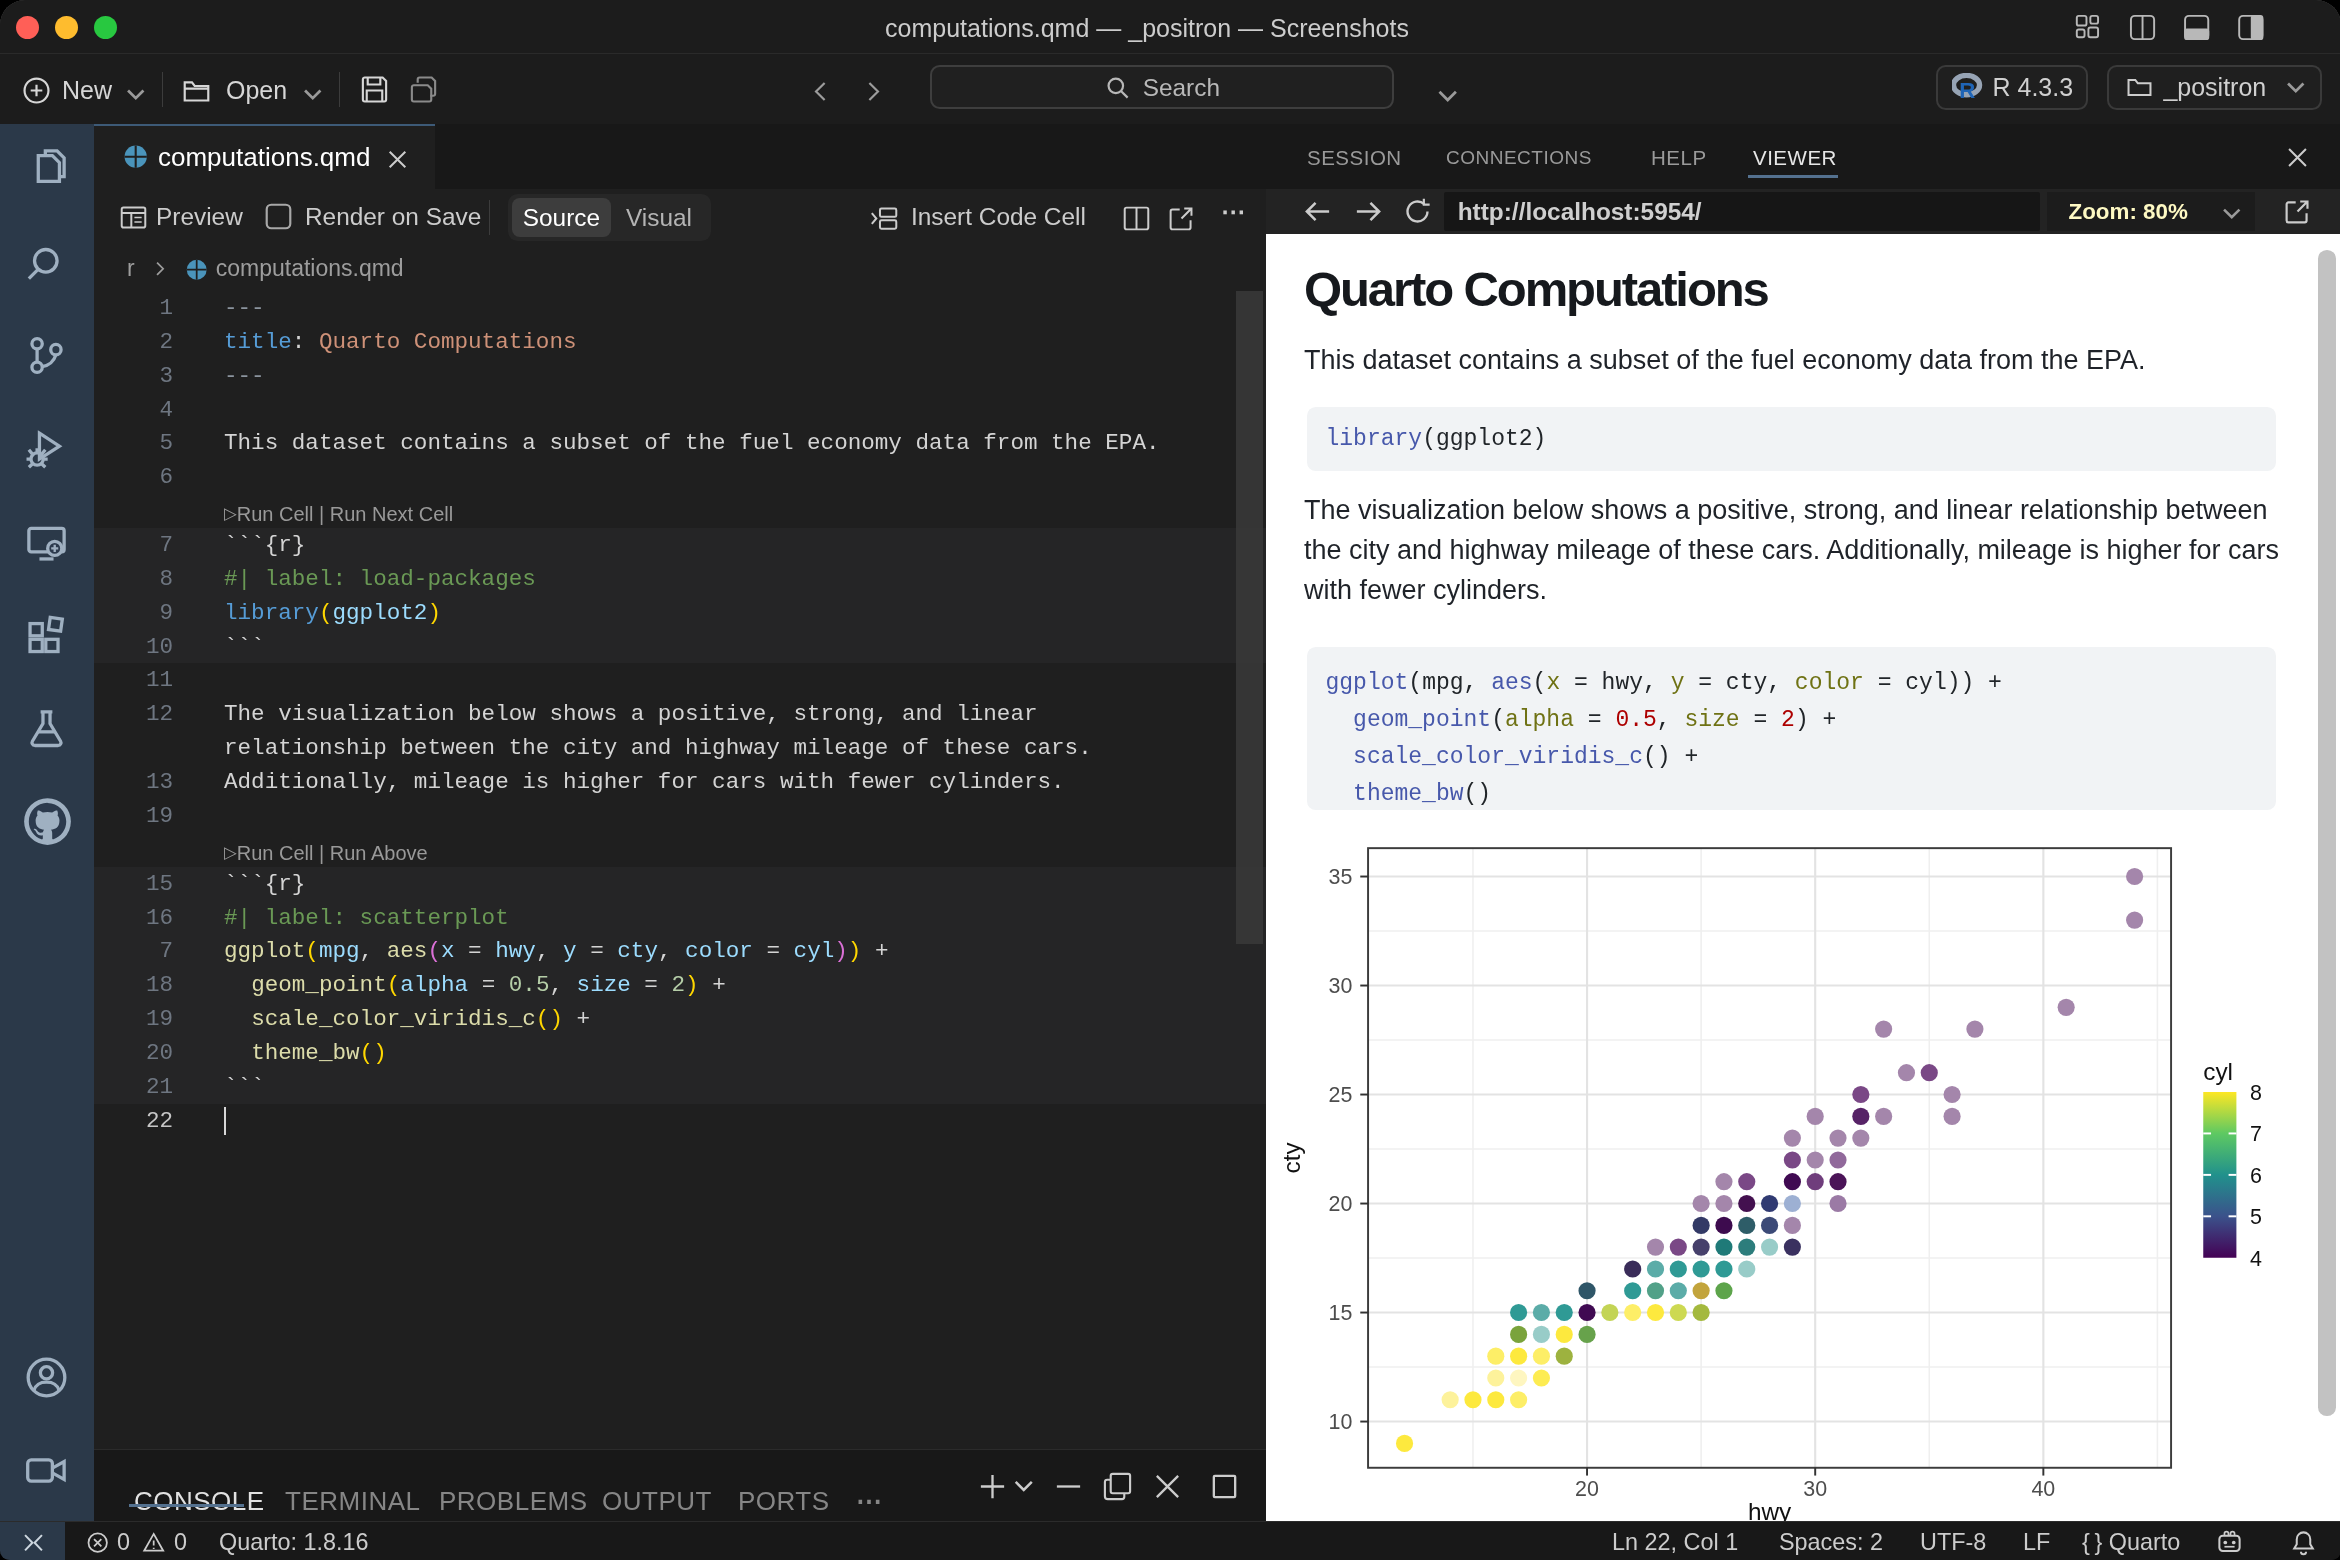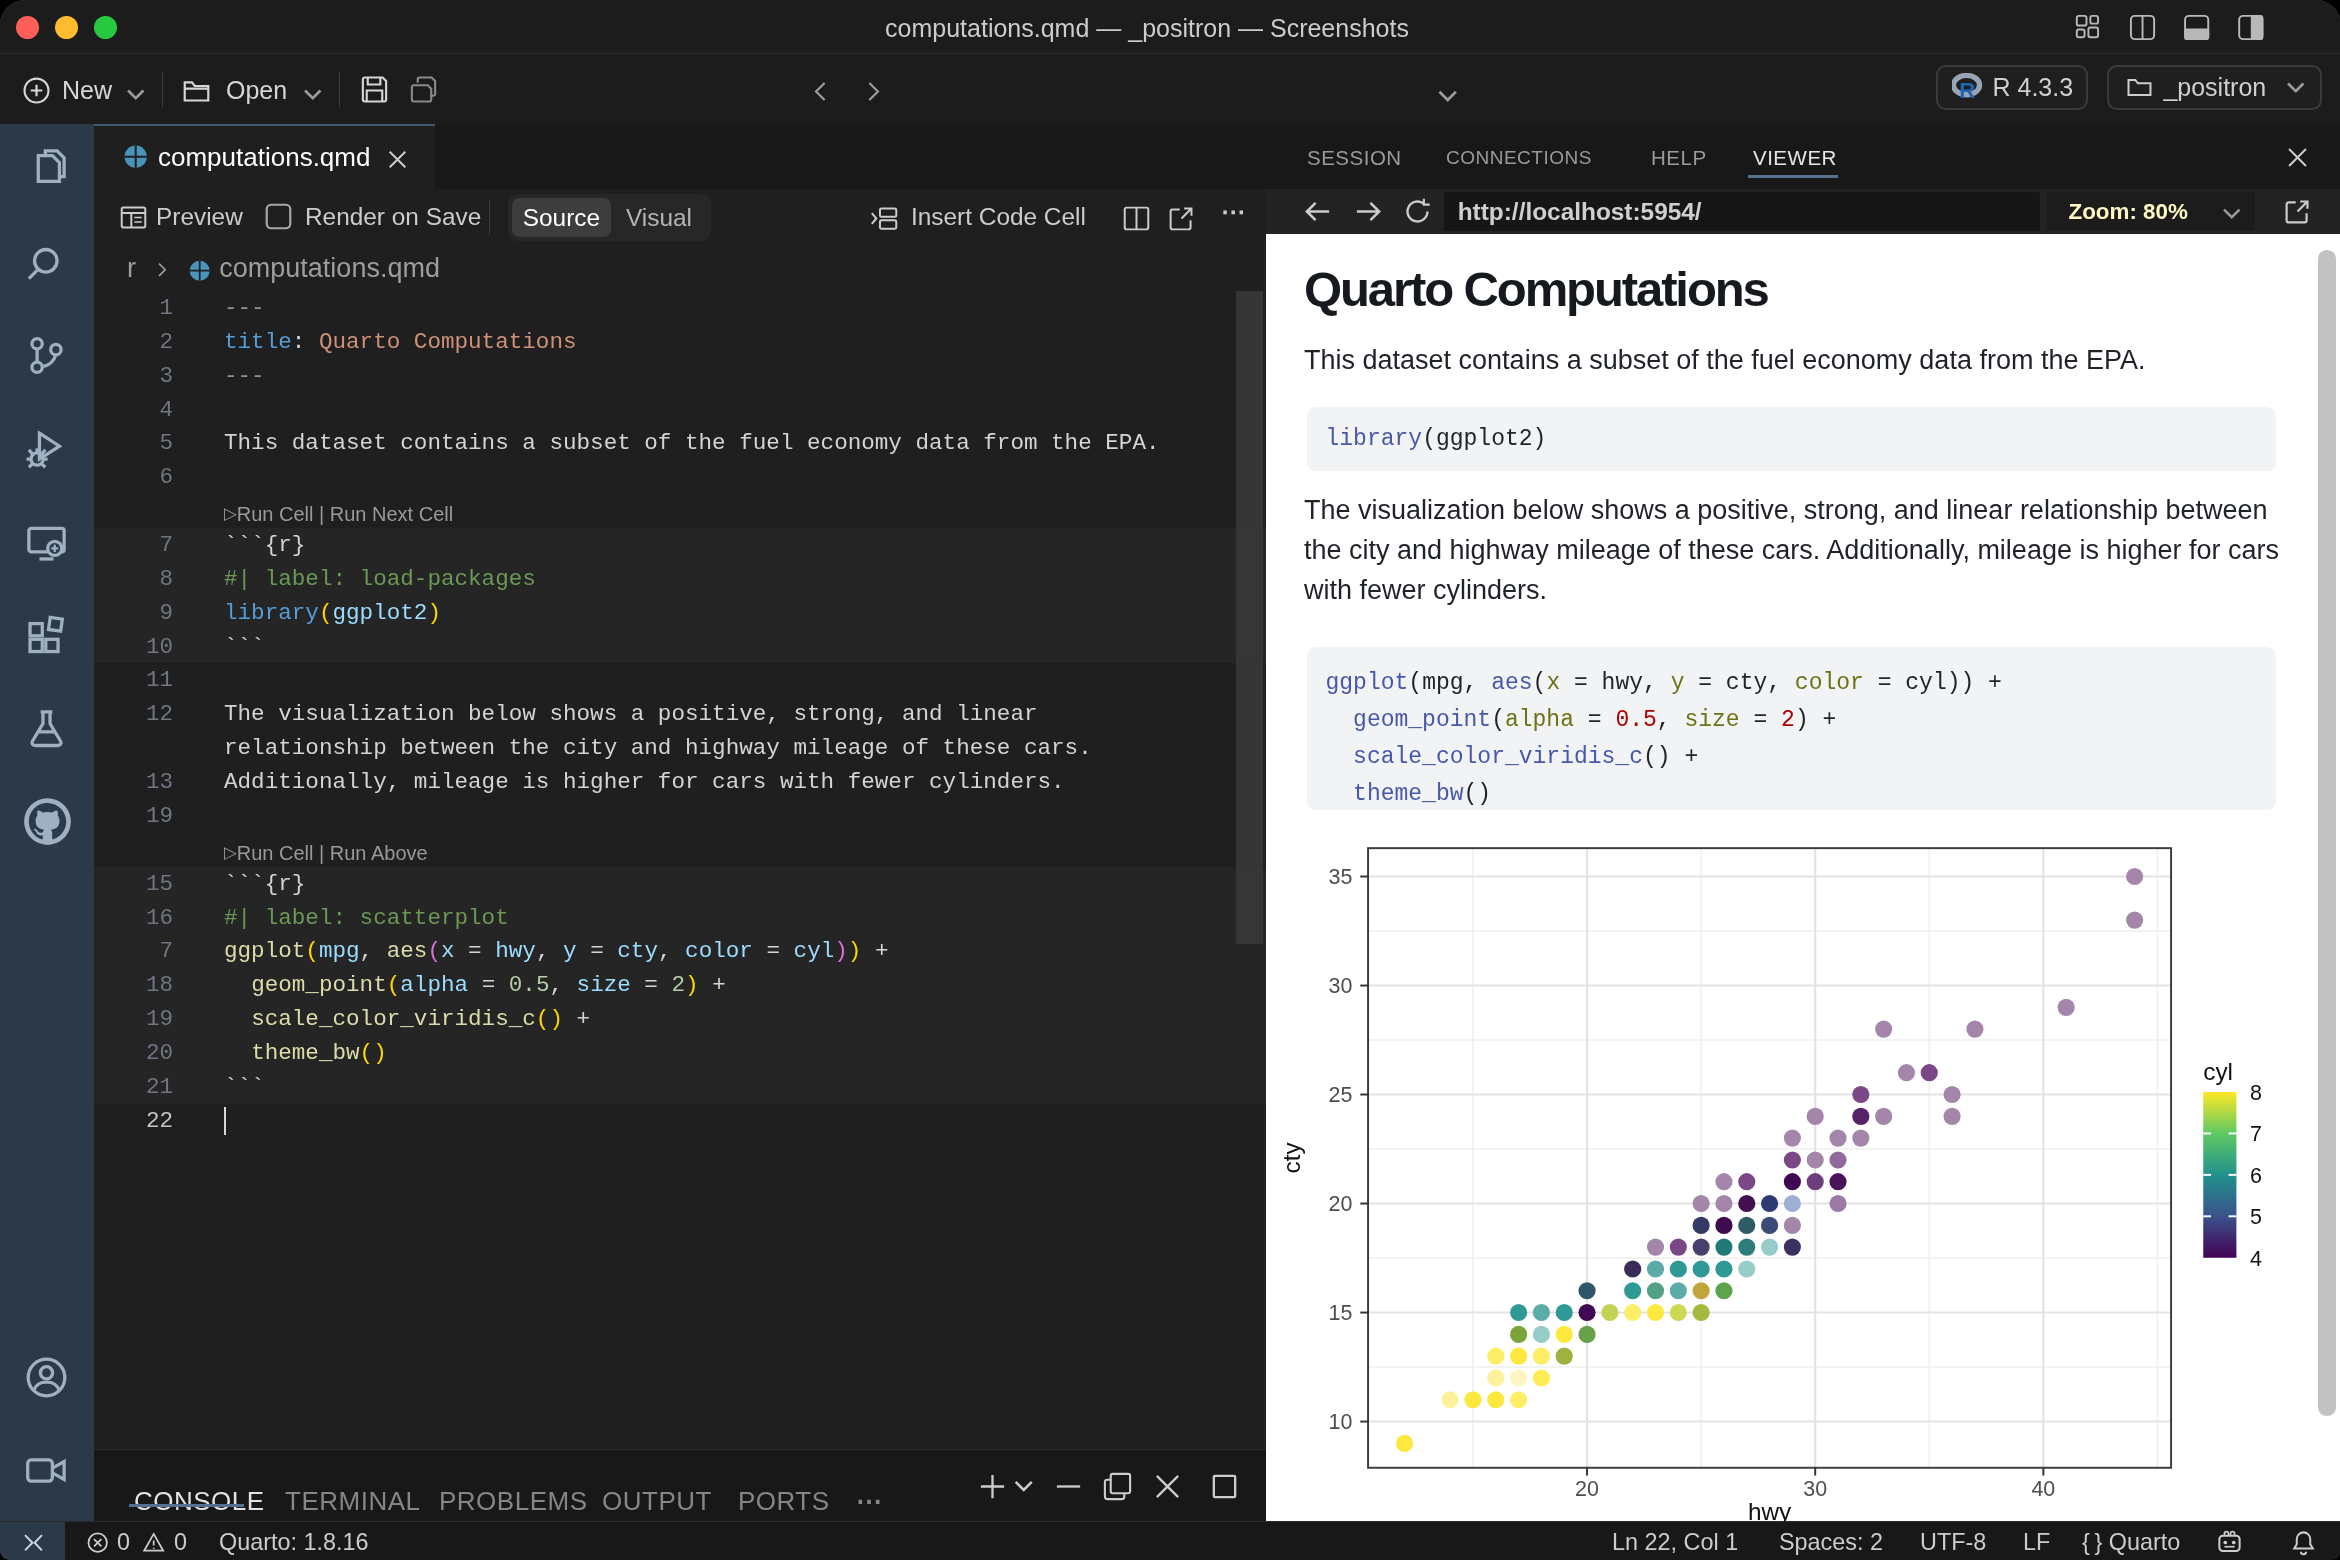--- a/index.html
+++ b/index.html
@@ -26,21 +26,21 @@
 #tabstrip{position:absolute;left:94px;top:124px;width:1172px;height:65px;background:#181818;}
 #tab1{position:absolute;left:0px;top:0px;width:341px;height:65px;background:#1f1f1f;border-top:2.9px solid #3d5a77;
   color:#ffffff;font-size:26px;}
 #edtoolbar{position:absolute;left:94px;top:189px;width:1172px;height:57px;background:#1f1f1f;}
 .ettxt{color:#cccccc;font-size:24.4px;}
 #srcvis{position:absolute;left:414px;top:4.9px;width:203px;height:47px;background:#272727;border-radius:9.8px;}
 #srcseg{position:absolute;left:3.9px;top:3.9px;width:99px;height:39px;background:#3d3d3d;border-radius:7.8px;
   color:#ffffff;font-size:24.4px;text-align:center;line-height:39px;}
 #visseg{position:absolute;left:103px;top:0px;width:96px;height:47px;color:#b4b4b4;font-size:24.4px;text-align:center;line-height:47px;}
 #breadcrumb{position:absolute;left:94px;top:246px;width:1172px;height:45px;background:#1f1f1f;
-  color:#9d9d9d;font-size:27px;line-height:45px;}
+  color:#9d9d9d;font-size:23px;line-height:45px;}
 #editor{position:absolute;left:94px;top:291px;width:1172px;height:1159px;background:#1f1f1f;overflow:hidden;}
 .cellbg{position:absolute;left:0;width:1172px;background:#252526;}
 .crow{position:absolute;left:130px;height:34px;line-height:34px;font-family:"Liberation Mono",monospace;
   font-size:22.6px;white-space:pre;color:#d4d4d4;}
 .lnum{position:absolute;left:0;width:79px;height:34px;line-height:34px;text-align:right;
   font-family:"Liberation Mono",monospace;font-size:22.6px;color:#6e7681;}
 .codelens{position:absolute;left:130px;height:34px;line-height:35px;color:#999999;font-size:20px;font-family:"Liberation Sans",sans-serif;}
 .sy{color:#569cd6}.st{color:#ce9178}.sc{color:#6a9955}.sv{color:#9cdcfe}.sf{color:#dcdcaa}
 .sb1{color:#ffd700}.sb2{color:#da70d6}.sn{color:#b5cea8}.sg{color:#8b949e}
 
@@ -113,20 +113,24 @@
 <svg class="abs" style="left:408px;top:19.5px" width="31" height="31" viewBox="0 0 16 16" fill="none" stroke="#8a8a8a" stroke-width="1.1">
 <path d="M5 4.5 v-1.7 a1 1 0 0 1 1-1 h6.2 l1.8 1.8 v6.6 a1 1 0 0 1 -1 1 h-1.5"></path>
 <path d="M2 6.8 a1 1 0 0 1 1-1 h7.2 l1.8 1.8 v5.6 a1 1 0 0 1 -1 1 h-8 a1 1 0 0 1 -1-1 z"></path>
       </svg>
 <svg class="abs" style="left:809px;top:25px" width="25" height="25" viewBox="0 0 16 16" fill="none" stroke="#9c9c9c" stroke-width="1.4">
         <path d="M10 2.5 L4.5 8 L10 13.5"></path>
       </svg>
 <svg class="abs" style="left:860px;top:25px" width="25" height="25" viewBox="0 0 16 16" fill="none" stroke="#9c9c9c" stroke-width="1.4">
         <path d="M6 2.5 L11.5 8 L6 13.5"></path>
       </svg>
+<div id="searchbox"><svg style="display:inline-block;vertical-align:-4.9px;margin-right:11.7px" width="27" height="27" viewBox="0 0 16 16" fill="none" stroke="#b8b8b8" stroke-width="1.3">
+          <circle cx="7" cy="7" r="4.3"></circle>
+          <line x1="10.2" y1="10.2" x2="14" y2="14"></line>
+        </svg>Search</div>
 <svg class="abs" style="left:1436px;top:35px" width="23.4" height="14.6" viewBox="0 0 12 8" fill="none" stroke="#9a9a9a" stroke-width="1.5">
         <path d="M1.5 1.5 L6 6 L10.5 1.5"></path>
       </svg>
 <div class="rtbtn" style="left:1936px;width:152px;">
  <svg style="display:inline-block;vertical-align:-6.8px;margin:0 9.8px 0 13.7px;font-size:26px" width="31" height="29" viewBox="0 0 32 30">
   <ellipse cx="15" cy="12.5" rx="13.5" ry="10" fill="none" stroke="#97a4b5" stroke-width="5.5"></ellipse>
   <text x="7.5" y="25.5" font-family="Liberation Sans" font-size="23" font-weight="bold" fill="#1f65b7">R</text>
         </svg>R 4.3.3</div>
 <div class="rtbtn" style="left:2107px;width:215px;">
  <svg style="display:inline-block;vertical-align:-4.9px;margin:0 9.8px 0 15.6px" width="29" height="27" viewBox="0 0 16 16" fill="none" stroke="#cccccc" stroke-width="1.2">

